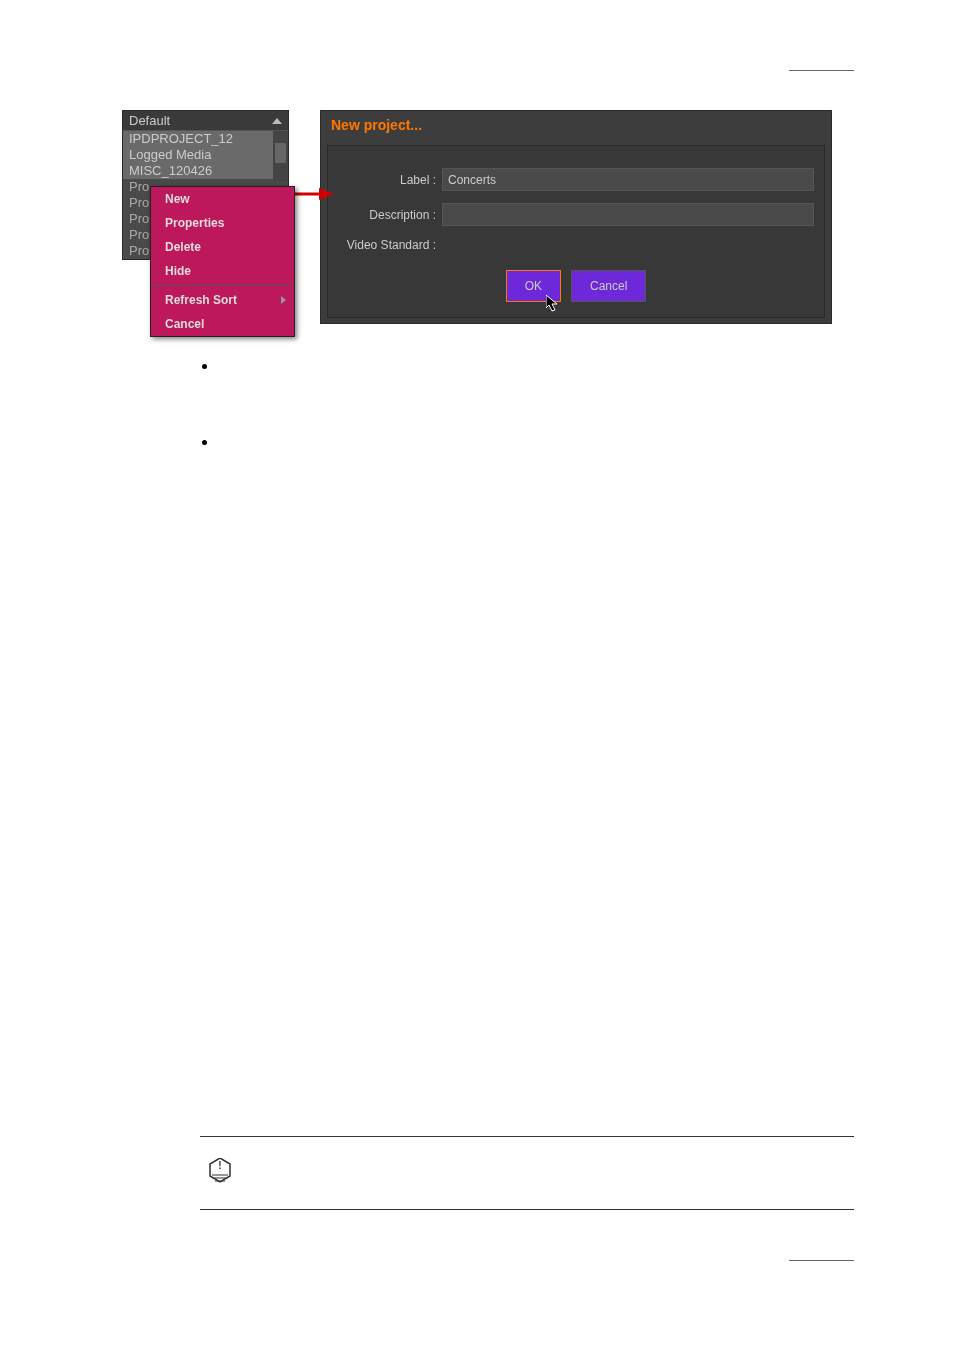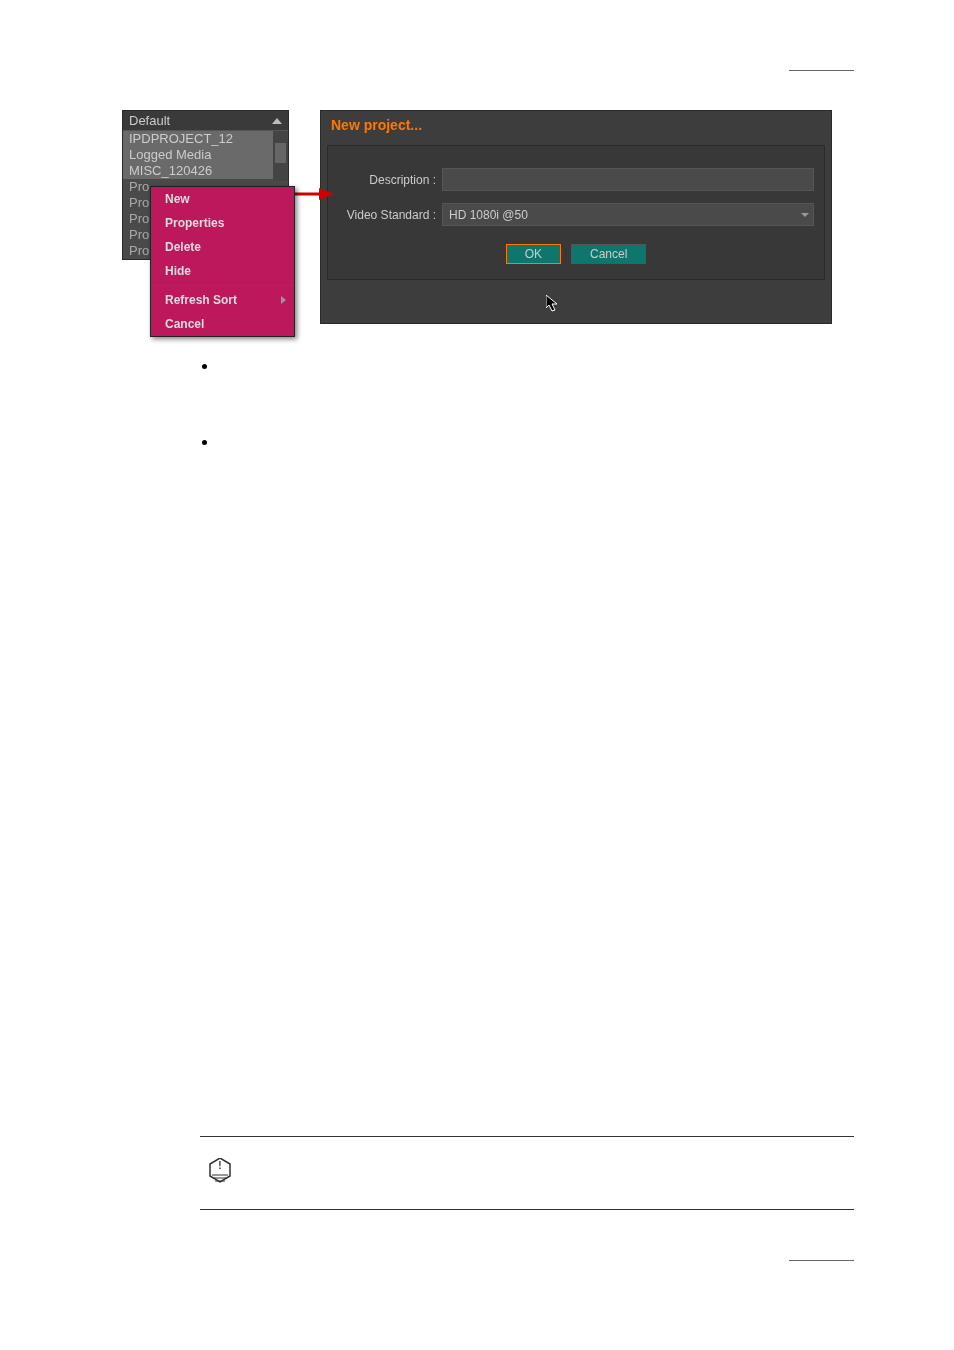--- a/index.html
+++ b/index.html
@@ -220,22 +220,22 @@
     }
     
     .dialog-buttons {
       display: flex;
       justify-content: center;
       gap: 10px;
       margin-top: 18px;
     }
     
     .dialog-button {
-      padding: 2px 18px;
-      background: #0f766e;
+      padding: 8px 18px;
+      background: #6d28d9;
       border: 1px solid #555;
       color: #ccc;
       font-size: 12px;
       cursor: pointer;
     }
     
     .dialog-button.primary {
       border: 1px solid #ff7700;
     }
     
@@ -343,29 +343,29 @@
 
 <svg class="red-arrow" width="180" height="12">
   <line x1="0" y1="6" x2="165" y2="6" stroke="#d00000" stroke-width="3"></line>
   <polygon points="165,0 180,6 165,12" fill="#d00000"></polygon>
 </svg>
 
 <div class="dialog">
   <div class="dialog-title">New project...</div>
   <div class="dialog-body">
     <div class="form-row">
+      <div class="form-label">Label :</div>
+      <input class="form-input" value="Concerts" style="">
+    </div>
+    <div class="form-row">
       <div class="form-label">Description :</div>
       <input class="form-input" value="" style="">
     </div>
     <div class="form-row">
       <div class="form-label">Video Standard :</div>
-      <div class="form-select">
-        <span class="form-select-text">HD 1080i @50</span>
-        <span class="form-select-arrow"></span>
-      </div>
     </div>
     <div class="dialog-buttons">
       <button class="dialog-button primary">OK</button>
       <button class="dialog-button">Cancel</button>
     </div>
     <svg class="cursor-arrow" width="16" height="18">
       <polygon points="0,0 0,13 3,10 6,16 9,15 6,9 11,9" fill="#000" stroke="#fff" stroke-width="1"></polygon>
     </svg>
   </div>
 </div>

